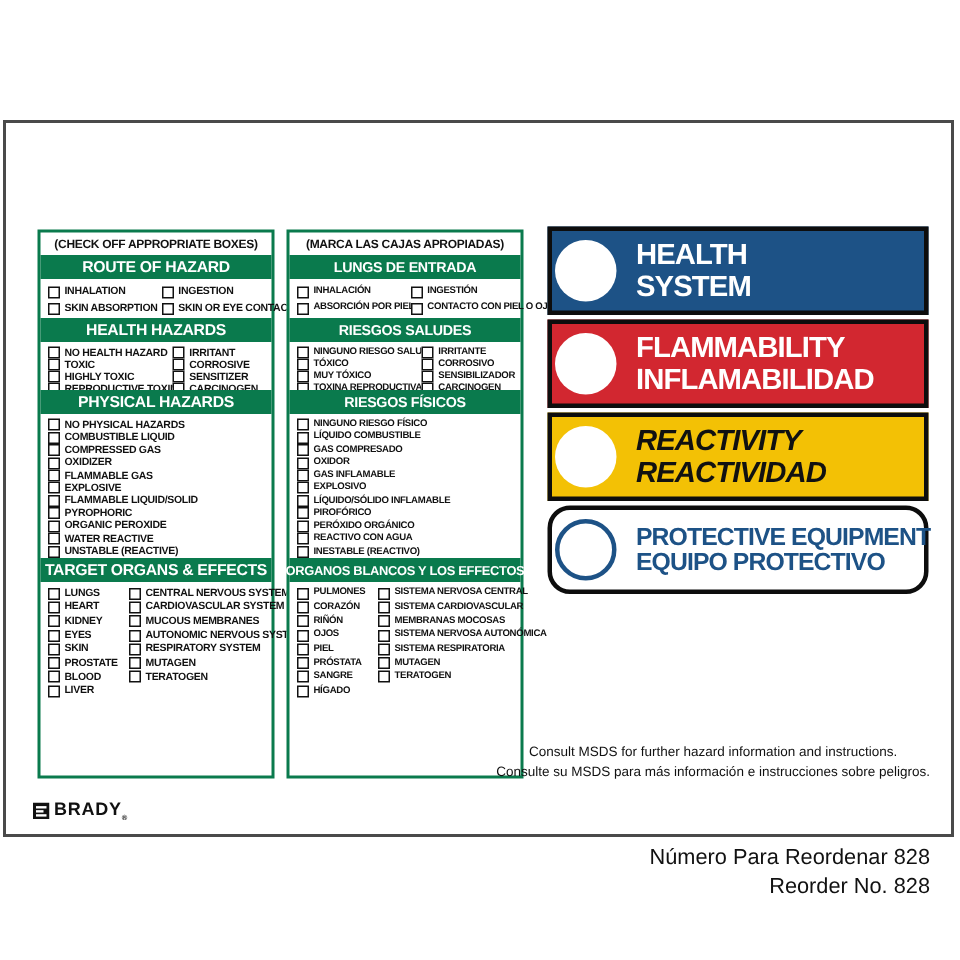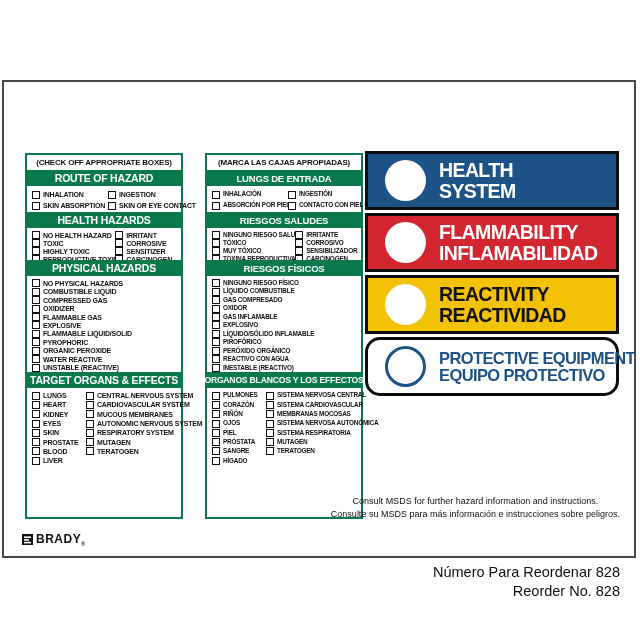--- a/index.html
+++ b/index.html
@@ -4,21 +4,21 @@
 <style>
   html,body{margin:0;padding:0;}
   body{width:640px;height:640px;background:#ffffff;position:relative;
        font-family:"Liberation Sans",sans-serif;overflow:hidden;}
   .sheet{position:absolute;left:2px;top:80px;width:630px;height:474px;
          border:2px solid #4a4a4a;background:#fff;}
   
   .check-col{position:absolute;top:71px;width:154px;height:362px;
              border:2px solid var(--green);display:flex;flex-direction:column;background:#fff;}
   .check-col.english{left:21px;}
-  .check-col.spanish{left:187px;margin-left:14px;}
+  .check-col.spanish{left:187px;}
   .col-title{height:15px;flex:none;display:flex;align-items:center;justify-content:center;
              font-size:8px;font-weight:bold;color:#111;white-space:nowrap;letter-spacing:-0.2px;}
   .sec-header{height:16px;flex:none;display:flex;align-items:center;justify-content:center;
               background:var(--green);color:#fff;font-weight:bold;font-size:10.5px;
               white-space:nowrap;letter-spacing:-0.2px;}
   .spanish .sec-header{font-size:9.5px;}
   .spanish .sec-header.wide{font-size:8.6px;}
   .sec-items{flex:none;display:flex;padding:3px 3px 0 5px;box-sizing:border-box;}
   .sec-items.route{height:26px;}
   .sec-items.health{height:32px;}
@@ -34,21 +34,21 @@
   .spanish .item{font-size:6.4px;}
   .route .item{height:11px;}
   .health .item{height:8.2px;}
   .physical .item{height:8.6px;}
   .target .item{height:9.3px;}
   .box{width:6px;height:6px;flex:none;border:1px solid #111;background:#fff;display:inline-block;}
   
   .panels{position:absolute;left:361px;top:69px;width:254px;display:flex;
           flex-direction:column;gap:3px;}
   .bar{height:59px;box-sizing:border-box;border:3px solid #0d0d0d;display:flex;
-       align-items:center;padding-left:17px;gap:13px;}
+       align-items:center;padding-left:2px;gap:13px;}
   .circle{width:41px;height:41px;border-radius:50%;background:#fff;flex:none;box-sizing:border-box;}
   .lines{font-weight:bold;font-size:19.5px;line-height:1.03;letter-spacing:-0.6px;white-space:nowrap;}
   .lines.small{font-size:16.5px;}
   
   .consult{position:absolute;top:413px;right:14px;text-align:center;
            font-size:9px;color:#111;line-height:1.4;}
   .reorder{position:absolute;top:440px;right:14px;text-align:right;
            font-size:14.5px;color:#111;line-height:1.32;margin-top:41px;}
   .brady{position:absolute;left:18px;top:450px;display:flex;align-items:center;gap:3px;}
   .brady-bug{width:11px;height:11px;display:block;}
@@ -432,21 +432,21 @@
           <div>SYSTEM</div>
         </div>
       </div>
       <div class="bar" style="background: rgb(210, 39, 48); color: rgb(255, 255, 255);">
         <span class="circle"></span>
         <div class="lines">
           <div>FLAMMABILITY</div>
           <div>INFLAMABILIDAD</div>
         </div>
       </div>
-      <div class="bar" style="background: rgb(243, 193, 5); color: rgb(17, 17, 17);">
+      <div class="bar" style="background: rgb(243, 193, 5); color: rgb(17, 17, 17); font-style: italic;">
         <span class="circle"></span>
         <div class="lines">
           <div>REACTIVITY</div>
           <div>REACTIVIDAD</div>
         </div>
       </div>
       <div class="bar" style="background: rgb(255, 255, 255); color: rgb(29, 82, 134); border-radius: 15px;">
         <span class="circle" style="border: 3px solid rgb(29, 82, 134);"></span>
         <div class="lines small">
           <div>PROTECTIVE EQUIPMENT</div>

